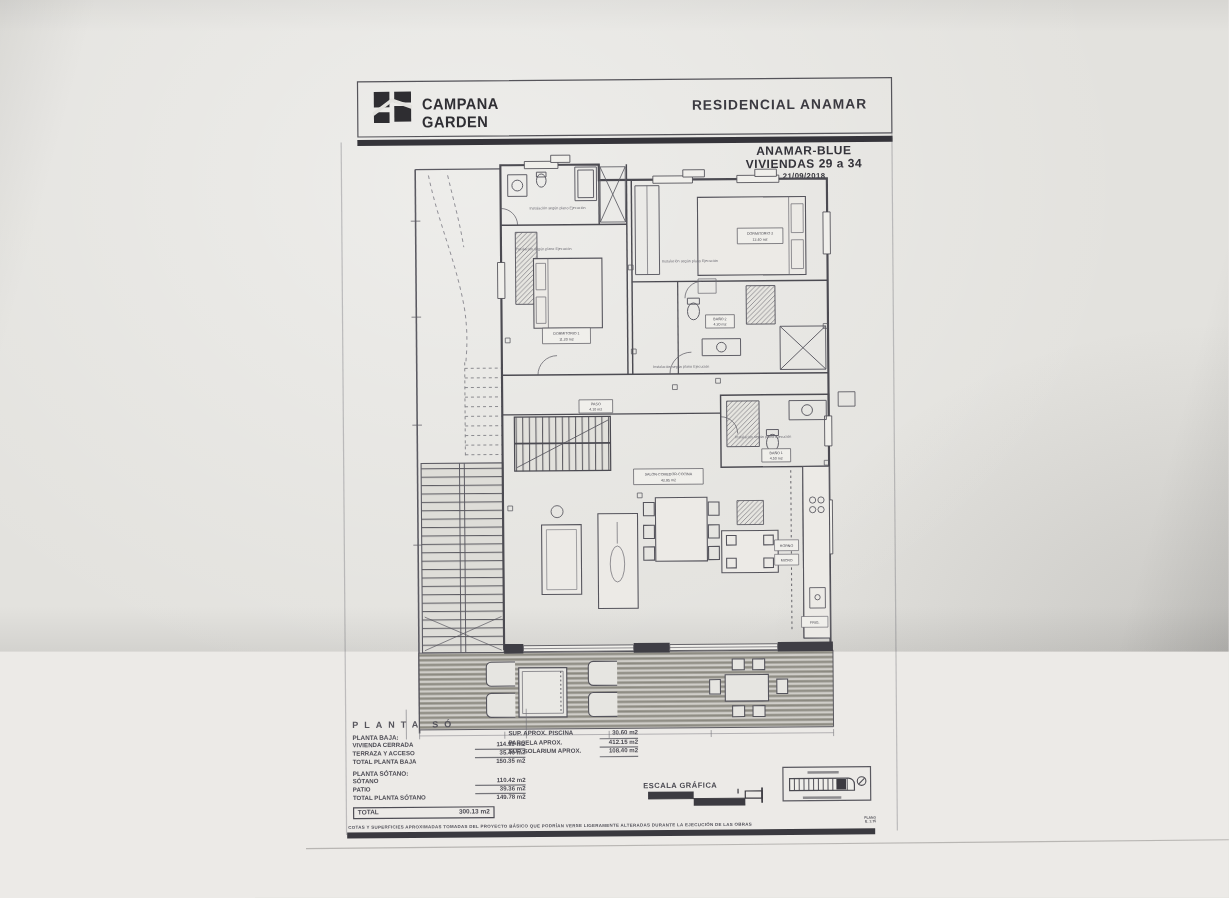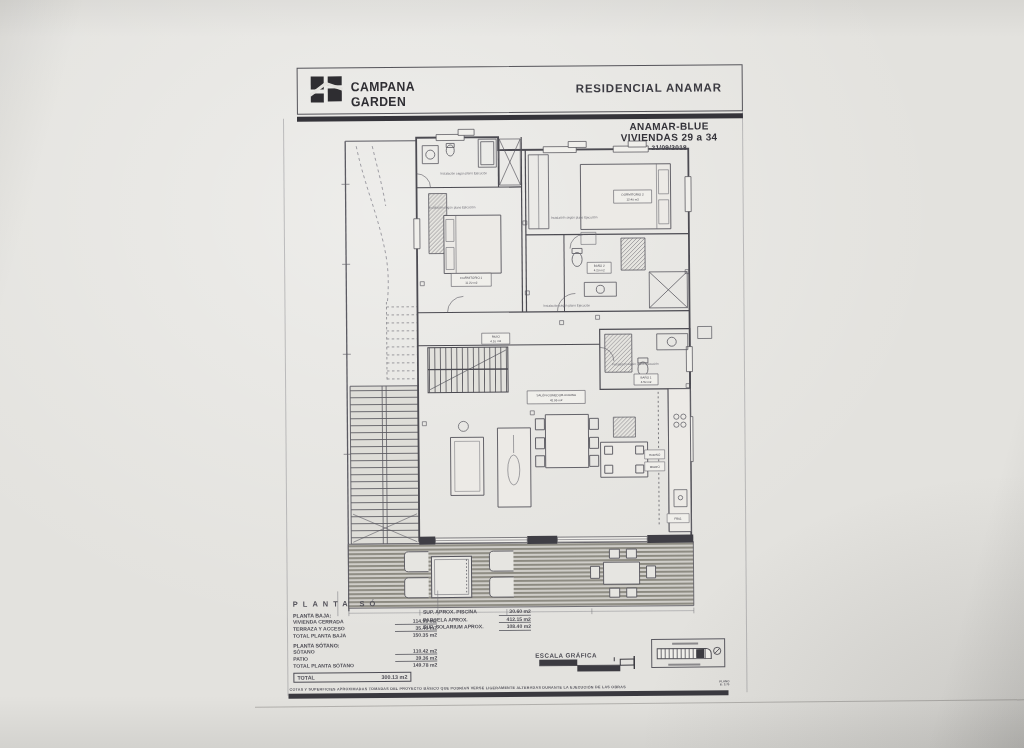--- a/index.html
+++ b/index.html
@@ -1,17 +1,17 @@
 <!DOCTYPE html>
 <html><head>
 <meta charset="utf-8">
 <style>
   html,body{margin:0;padding:0;}
   body{width:1024px;height:748px;overflow:hidden;background:#eceae7;font-family:"Liberation Sans",sans-serif;}
-  .photo{position:relative;width:1024px;height:748px;
+  .photo{position:relative;width:1024px;height:543px;
     background:
       radial-gradient(900px 700px at 38% 28%, rgba(255,255,255,.38), rgba(255,255,255,0) 62%),
       radial-gradient(700px 500px at 100% 100%, rgba(40,38,36,.14), rgba(0,0,0,0) 55%),
       linear-gradient(105deg, rgba(0,0,0,.06), rgba(0,0,0,0) 7%, rgba(0,0,0,0) 92%, rgba(0,0,0,.09)),
       linear-gradient(180deg, rgba(0,0,0,.05), rgba(0,0,0,0) 5%, rgba(0,0,0,0) 93%, rgba(0,0,0,.07)),
       #e3e2de;
   }
   .sheet{position:absolute;inset:0;transform:rotate(-0.45deg);transform-origin:50% 50%;}
   .abs{position:absolute;}
   

